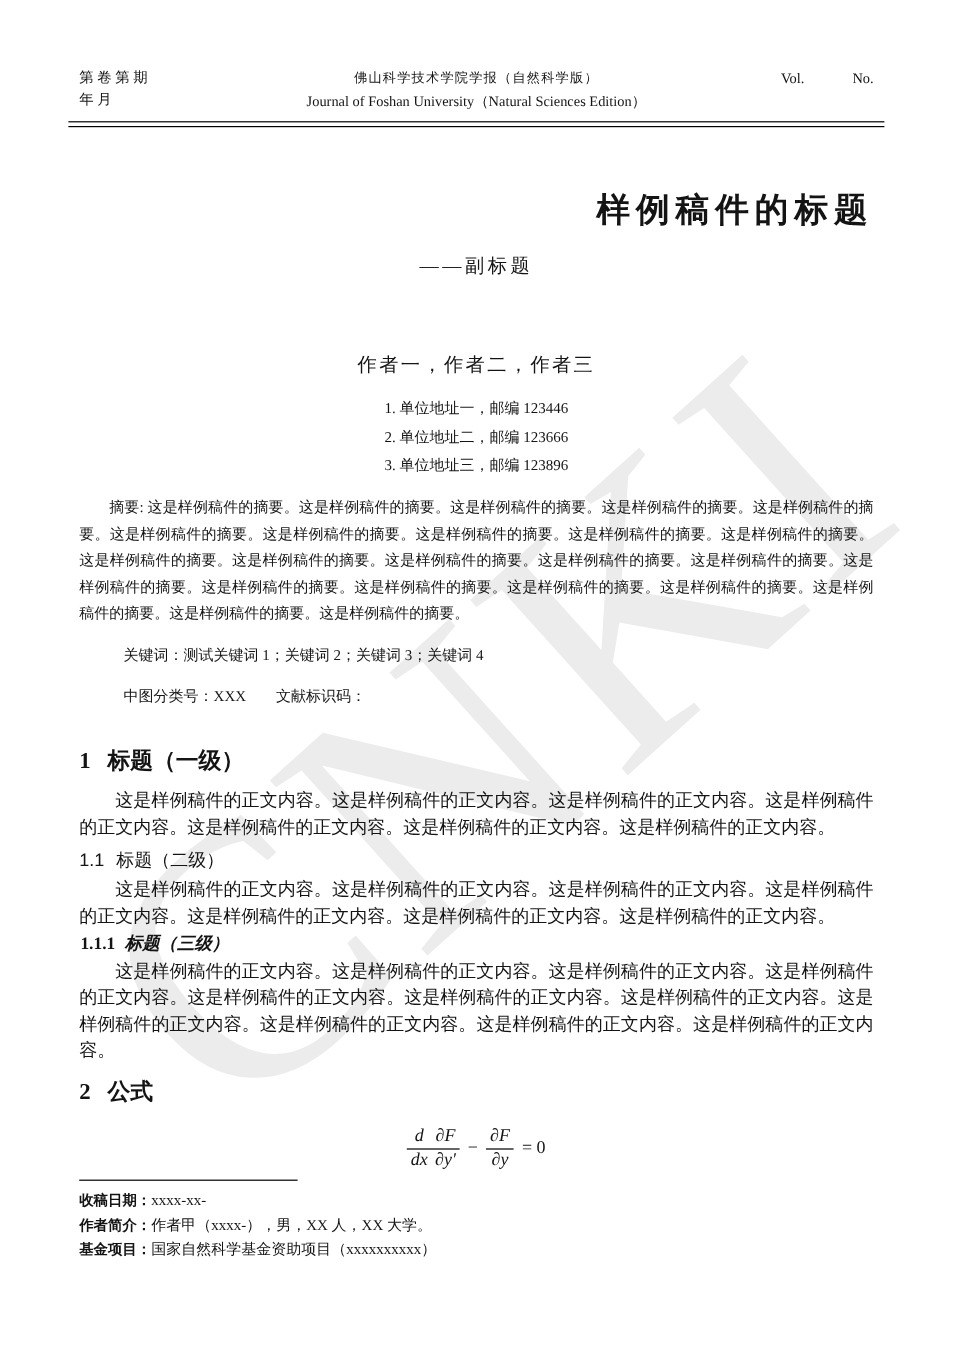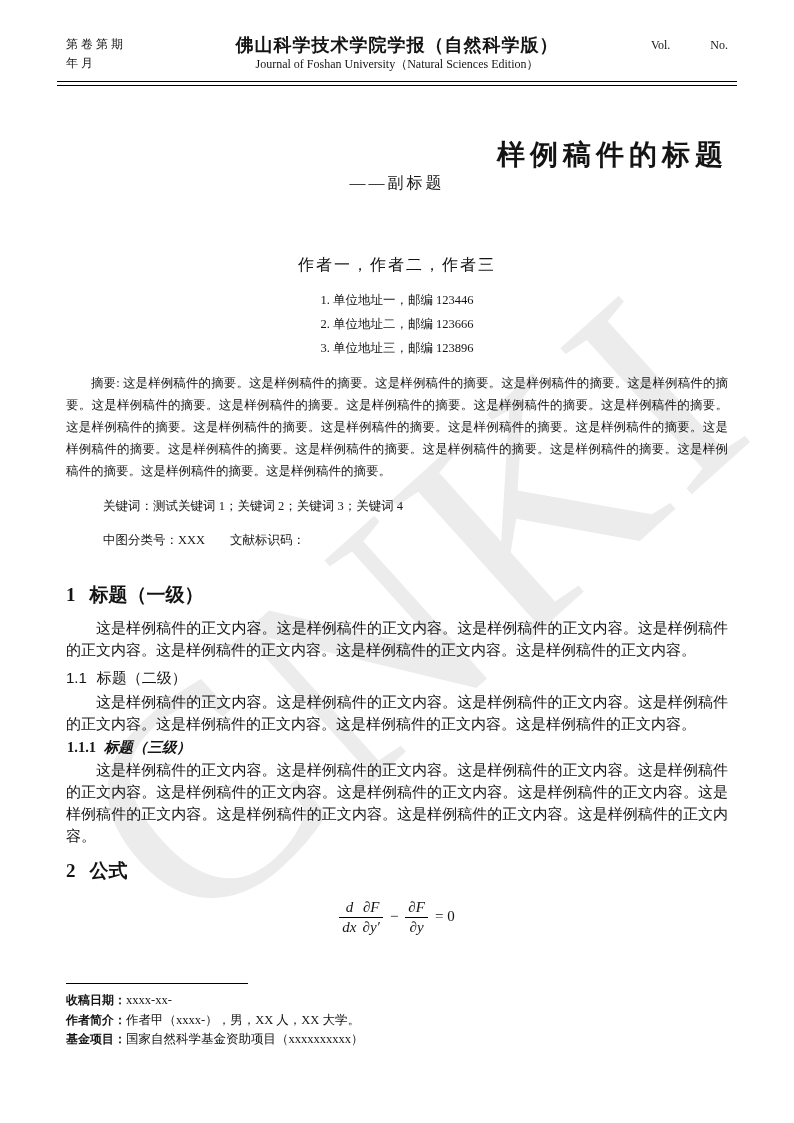--- a/index.html
+++ b/index.html
@@ -25,47 +25,47 @@
     color: #ececec;
     transform: rotate(-42deg);
     z-index: 0;
     white-space: nowrap;
   }
   .content {
     position: absolute;
     inset: 0;
     z-index: 1;
     box-sizing: border-box;
-    padding: 35px 66px 0 66px;
+    padding: 55px 66px 0 66px;
   }
   
   .header-row { display: flex; align-items: flex-start; font-size: 12px; }
   .header-left { width: 120px; line-height: 19px; white-space: nowrap; }
   .header-center { flex: 1; text-align: center; }
   .journal-cn {
     font-family: "Liberation Sans", "DejaVu Sans", sans-serif;
-    font-size: 18px; font-weight: 700; line-height: 20px; letter-spacing: 1px;
+    font-size: 11px; font-weight: 400; line-height: 20px; letter-spacing: 1px;
   }
   .journal-en { font-size: 12px; line-height: 19px; }
   .header-right { width: 120px; display: flex; justify-content: flex-end; gap: 40px; padding-top: 3px; }
   .double-rule {
     height: 3px;
     border-top: 1.5px solid #000;
     border-bottom: 1.5px solid #000;
     margin: 7px -9px 0 -9px;
   }
   
   .article-title {
     margin-top: 52px;
     text-align: right;
     font-family: "Liberation Sans", "DejaVu Sans", sans-serif;
     font-size: 28px; font-weight: 700; line-height: 34px; letter-spacing: 5px;
   }
   .article-subtitle {
-    margin-top: 0;
+    margin-top: 20px;
     text-align: center;
     font-size: 16px; line-height: 22px; letter-spacing: 3px;
   }
   .authors {
     margin-top: 60px;
     text-align: center;
     font-family: "Liberation Sans", "DejaVu Sans", sans-serif;
     font-size: 16px; line-height: 22px; letter-spacing: 2px;
   }
   .affiliations { margin-top: 12px; text-align: center; font-size: 12.5px; line-height: 24px; }
@@ -107,21 +107,21 @@
   }
   .frac { display: inline-block; vertical-align: middle; text-align: center; line-height: 1.15; }
   .frac .num { display: block; border-bottom: 1px solid #000; padding: 0 3px 1px 3px; }
   .frac .den { display: block; padding: 1px 3px 0 3px; }
   .op { margin: 0 7px; font-style: normal; }
   .rhs { margin-left: 7px; font-style: normal; }
   
   .footnotes { position: absolute; left: 66px; top: 983px; width: 600px; z-index: 1; }
   .footnote-rule { width: 182px; border-top: 1.5px solid #000; margin-bottom: 7px; }
   .fn { margin: 0; font-size: 12.5px; line-height: 19.5px; }
-  .fn-label { font-weight: 700; font-family: Liberation Sans, sans-serif; font-size: 12px; }
+  .fn-label { font-weight: 700; font-family: Liberation Mono, monospace; font-size: 12px; }
 </style>
 </head>
 <body>
 
 <div class="page">
 
   <div class="watermark">CNKI</div>
 
   <div class="content">
 

